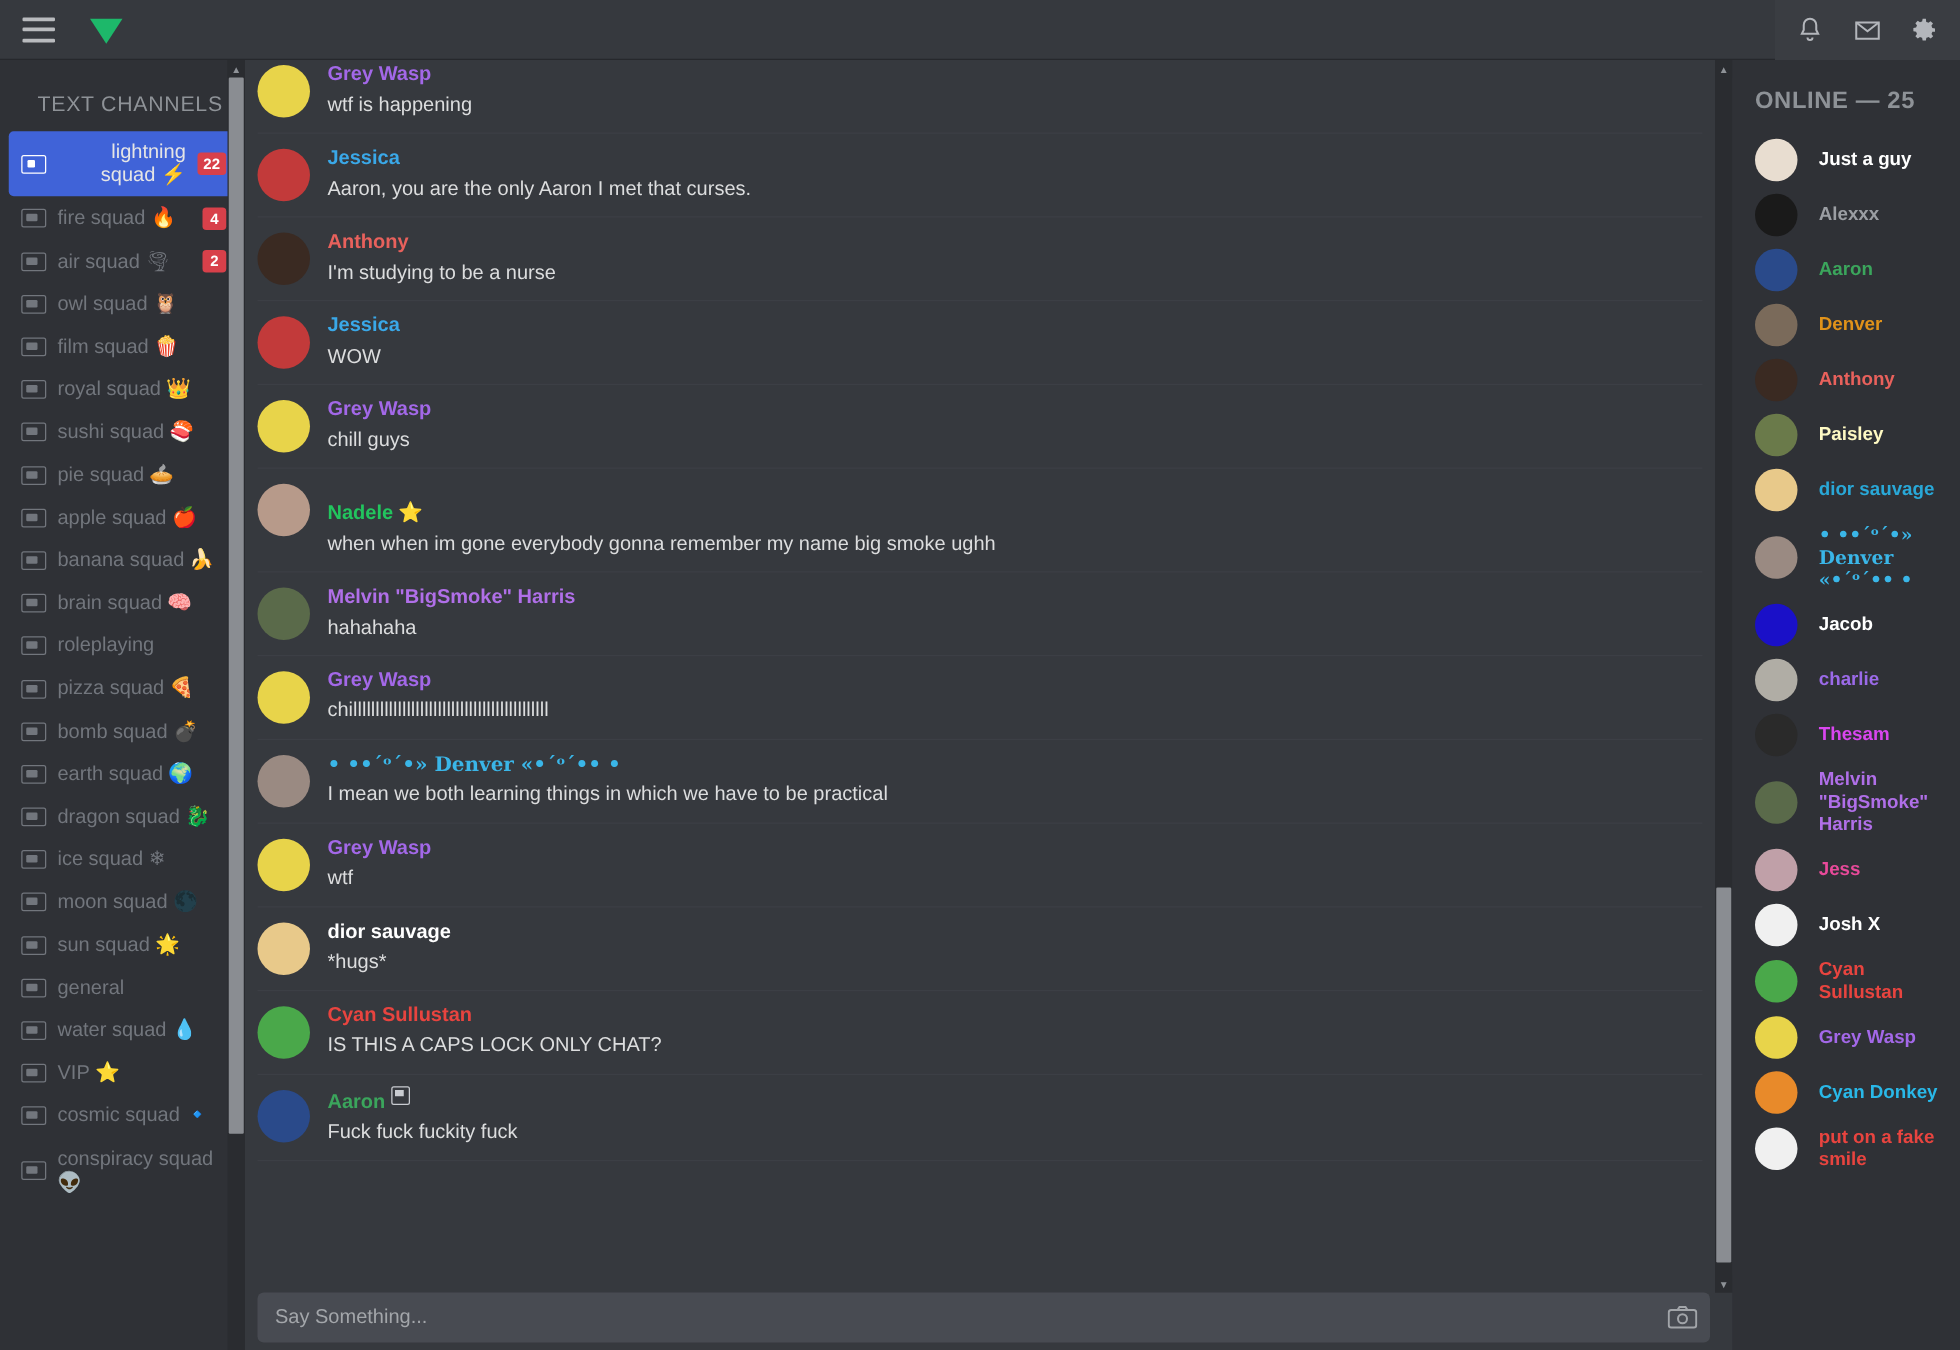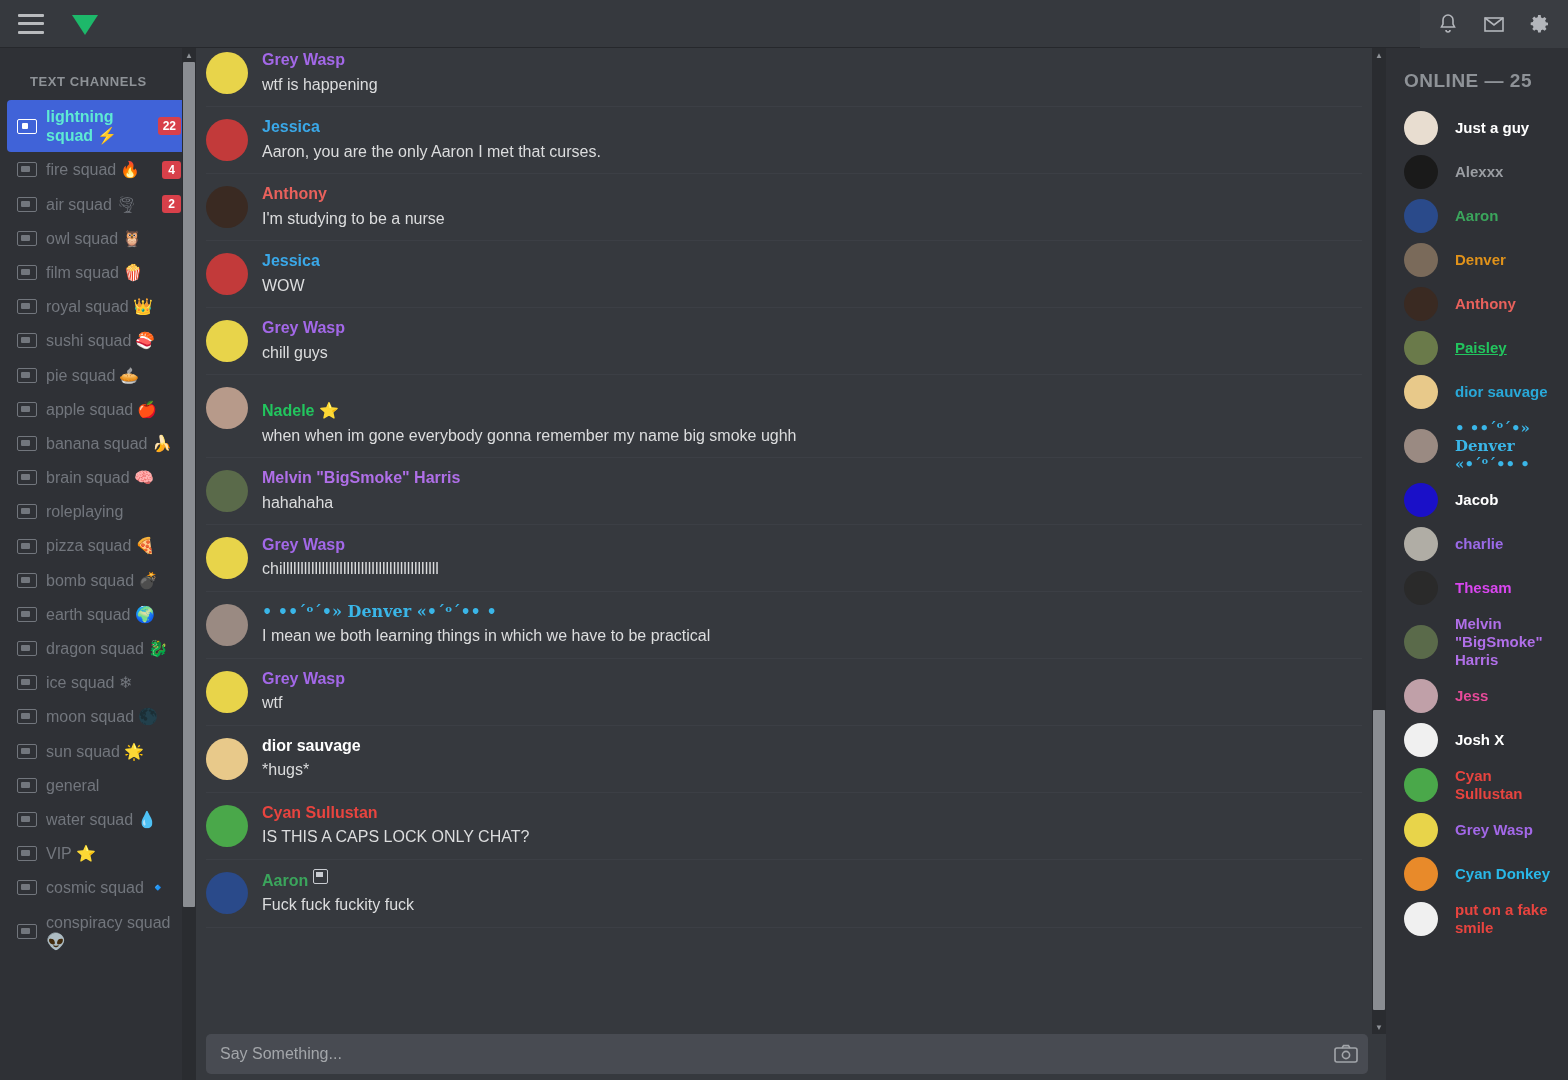--- a/index.html
+++ b/index.html
@@ -34,21 +34,21 @@
   .body { flex: 1; display: flex; min-height: 0; position: relative; }
 
   
   .sidebar {
     width: 196px; flex: 0 0 196px;
     background: #2f3136;
     position: relative; overflow: hidden;
   }
   .sb-inner { padding: 0 0 0 0; height: 100%; }
   .sb-title {
-    color: #8e9297; font-size: 13px; font-weight: bold; letter-spacing: .6px;
+    color: #8e9297; font-size: 17px; font-weight: normal; letter-spacing: .6px;
     padding: 26px 0 10px 30px;
   }
   .chan {
     display: flex; align-items: center; gap: 9px;
     margin: 1px 7px; padding: 7px 8px 7px 10px;
     border-radius: 4px; cursor: pointer; min-height: 30px;
   }
   .chan.active { background: #4063d8; }
   .chan-icon {
     flex: 0 0 20px; width: 20px; height: 15px;
@@ -57,21 +57,21 @@
   }
   .chan.active .chan-icon { border-color: #ffffff; }
   .chan-icon::after {
     content: ""; position: absolute; left: 3px; top: 3px;
     width: 9px; height: 6px; background: #72767d; border-radius: 1px;
   }
   .chan.active .chan-icon::after { background: #ffffff; width: 6px; left: 4px; }
   .chan-label {
     flex: 1; color: #72767d; font-size: 16px; line-height: 1.2;
   }
-  .chan.active .chan-label { color: #5eead4; font-weight: bold; }
+  .chan.active .chan-label { color: #e5e5e5; font-weight: normal; text-align: right; }
   .badge {
     background: #d8404a; color: #fff; font-size: 12px; font-weight: bold;
     border-radius: 3px; padding: 2px 5px; min-width: 19px; text-align: center;
   }
 
   
   .vscroll { position: absolute; width: 14px; background: #2a2c30; }
   .vscroll .arrow {
     position: absolute; left: 0; width: 14px; height: 14px;
     display: flex; align-items: center; justify-content: center;
@@ -364,21 +364,21 @@
           <div class="mem">
             <div class="mem-av" style="background: rgb(122, 106, 90);"></div>
             <div class="mem-name" style="color: rgb(224, 146, 26);">Denver</div>
           </div>
           <div class="mem">
             <div class="mem-av" style="background: rgb(58, 42, 34);"></div>
             <div class="mem-name" style="color: rgb(232, 97, 92);">Anthony</div>
           </div>
           <div class="mem">
             <div class="mem-av" style="background: rgb(106, 122, 74);"></div>
-            <div class="mem-name" style="color: #22c55e; text-decoration: underline;">Paisley</div>
+            <div class="mem-name" style="color: #fef9c3;">Paisley</div>
           </div>
           <div class="mem">
             <div class="mem-av" style="background: rgb(232, 201, 138);"></div>
             <div class="mem-name" style="color: rgb(41, 168, 216);">dior sauvage</div>
           </div>
           <div class="mem">
             <div class="mem-av" style="background: rgb(154, 138, 130);"></div>
             <div class="mem-name deco" style="color: rgb(58, 182, 232);">• ••ˊᵒˊ•» Denver «•ˊᵒˊ•• •</div>
           </div>
           <div class="mem">

